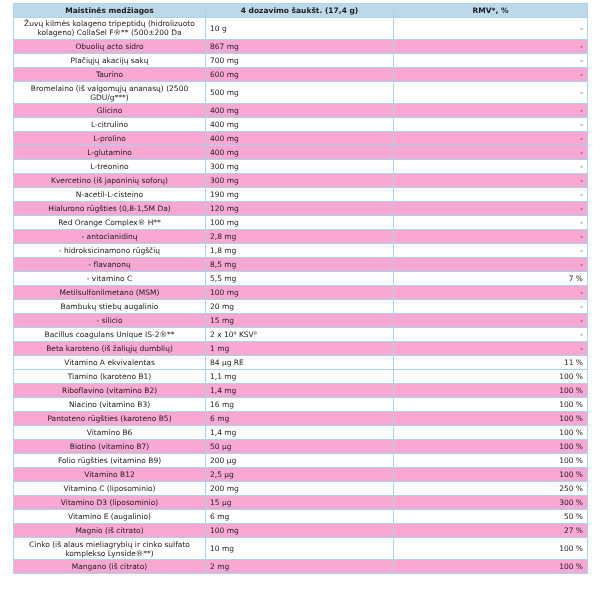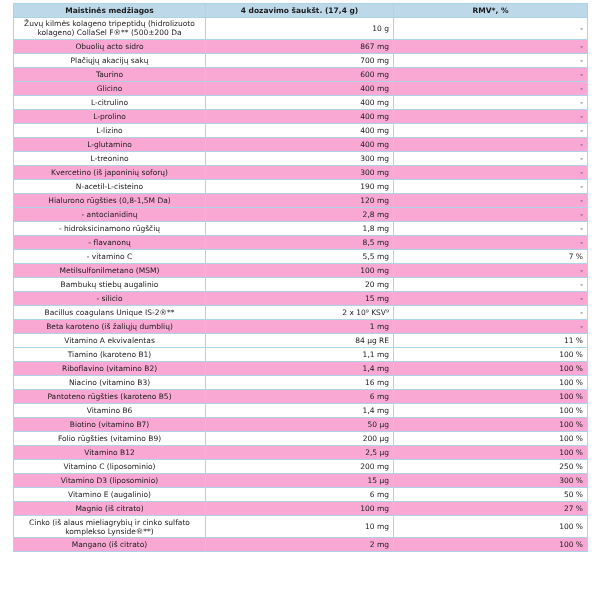--- a/index.html
+++ b/index.html
@@ -36,21 +36,21 @@
   table.nutri th {
     background: #bdd8e9;
     font-weight: bold;
     text-align: center;
     height: 11px;
   }
   table.nutri td { height: 11px; background: #ffffff; }
   table.nutri tr.shaded td { background: #f9a8d4; }
   table.nutri tr.tall td { height: 19px; }
   td.c1 { text-align: center; }
-  td.c2 { text-align: right; padding-right: 14px; }
+  td.c2 { padding-right: 14px; }
   td.c3 { text-align: right; padding-right: 14px; }
   .clipbox { max-height: 19px; overflow: hidden; }
 </style>
 </head>
 <body>
 
 <div id="page">
   <table class="nutri">
     <colgroup>
       <col class="c1">
@@ -80,37 +80,37 @@
         <tr>
           <td class="c1">Plačiųjų akacijų sakų</td>
           <td class="c2">700 mg</td>
           <td class="c3">-</td>
         </tr>
         <tr class="shaded">
           <td class="c1">Taurino</td>
           <td class="c2">600 mg</td>
           <td class="c3">-</td>
         </tr>
+        <tr class="tall">
+          <td class="c1">Bromelaino (iš valgomųjų ananasų) (2500 GDU/g***)</td>
+          <td class="c2">500 mg</td>
+          <td class="c3">-</td>
+        </tr>
         <tr class="shaded">
           <td class="c1">Glicino</td>
           <td class="c2">400 mg</td>
           <td class="c3">-</td>
         </tr>
         <tr>
           <td class="c1">L-citrulino</td>
           <td class="c2">400 mg</td>
           <td class="c3">-</td>
         </tr>
         <tr class="shaded">
           <td class="c1">L-prolino</td>
-          <td class="c2">400 mg</td>
-          <td class="c3">-</td>
-        </tr>
-        <tr>
-          <td class="c1">L-lizino</td>
           <td class="c2">400 mg</td>
           <td class="c3">-</td>
         </tr>
         <tr class="shaded">
           <td class="c1">L-glutamino</td>
           <td class="c2">400 mg</td>
           <td class="c3">-</td>
         </tr>
         <tr>
           <td class="c1">L-treonino</td>
@@ -123,20 +123,25 @@
           <td class="c3">-</td>
         </tr>
         <tr>
           <td class="c1">N-acetil-L-cisteino</td>
           <td class="c2">190 mg</td>
           <td class="c3">-</td>
         </tr>
         <tr class="shaded">
           <td class="c1">Hialurono rūgšties (0,8-1,5M Da)</td>
           <td class="c2">120 mg</td>
+          <td class="c3">-</td>
+        </tr>
+        <tr>
+          <td class="c1">Red Orange Complex® H**</td>
+          <td class="c2">100 mg</td>
           <td class="c3">-</td>
         </tr>
         <tr class="shaded">
           <td class="c1">- antocianidinų</td>
           <td class="c2">2,8 mg</td>
           <td class="c3">-</td>
         </tr>
         <tr>
           <td class="c1">- hidroksicinamono rūgščių</td>
           <td class="c2">1,8 mg</td>

